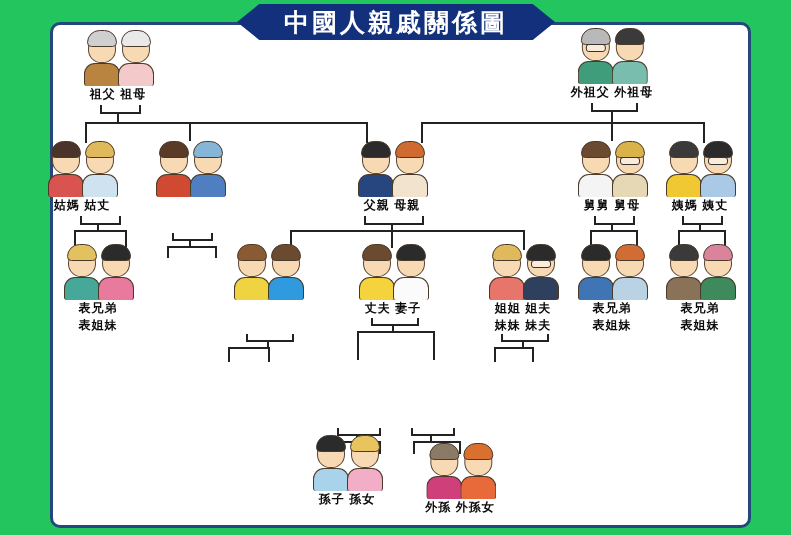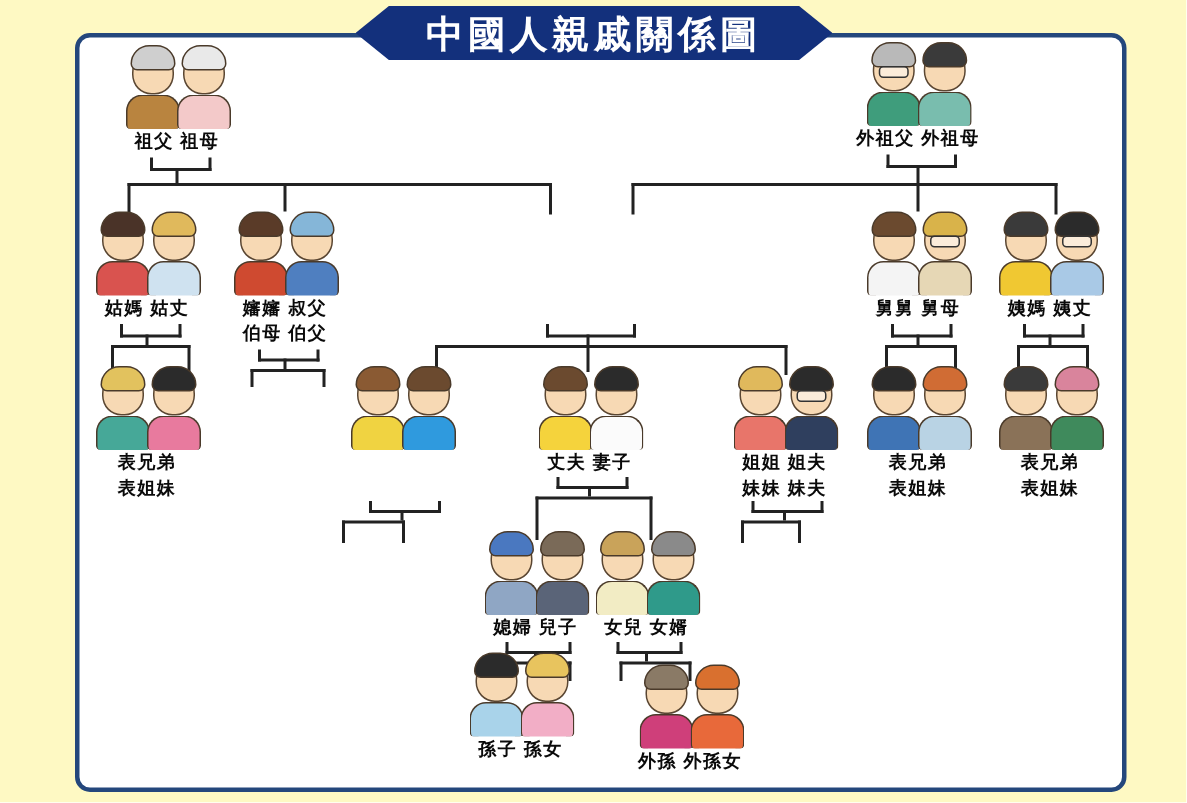--- a/index.html
+++ b/index.html
@@ -1,16 +1,16 @@
 <!DOCTYPE html>
 <html><head>
 <meta charset="utf-8">
 <style>
   html,body{margin:0;padding:0;background:#fff;}
-  .canvas{position:relative;width:791px;height:535px;background:#fef9c3;overflow:hidden;
+  .canvas{position:relative;width:791px;height:535px;background:#22c55e;overflow:hidden;
           font-family:"Liberation Sans","DejaVu Sans",sans-serif;
           --banner-bg:#13307c; --frame-border:#24477c; --line:#222222;}
   .frame{position:absolute;left:50px;top:22px;width:695px;height:500px;
          border:3px solid var(--frame-border);border-radius:10px;background:#fff;z-index:0;}
   .banner{position:absolute;left:237px;top:4px;width:318px;height:36px;z-index:5;
           background:var(--banner-bg);
           clip-path:polygon(0 50%,7% 0,93% 0,100% 50%,93% 100%,7% 100%);
           display:flex;align-items:center;justify-content:center;}
   .banner span{color:#fff;font-weight:bold;font-size:25px;letter-spacing:3px;white-space:nowrap;}
   
@@ -121,21 +121,21 @@
         <div class="person">
           <div class="p-head"></div>
           <div class="p-hair" style="background: rgb(58, 58, 58);"></div>
           <div class="p-body" style="background: rgb(121, 189, 174);"></div>
         </div>
       </div>
       <div class="glabel">
         <div>外祖父 外祖母</div>
       </div>
     </div>
-  <div class="group" style="left:98px;top:139px">
+  <div class="group" style="left:82px;top:139px">
       <div class="persons">
         <div class="person">
           <div class="p-head"></div>
           <div class="p-hair" style="background: rgb(74, 51, 40);"></div>
           <div class="p-body" style="background: rgb(217, 83, 79);"></div>
         </div>
         <div class="person">
           <div class="p-head"></div>
           <div class="p-hair" style="background: rgb(224, 185, 92);"></div>
           <div class="p-body" style="background: rgb(207, 226, 240);"></div>
@@ -151,23 +151,36 @@
           <div class="p-head"></div>
           <div class="p-hair" style="background: rgb(90, 59, 40);"></div>
           <div class="p-body" style="background: rgb(207, 74, 48);"></div>
         </div>
         <div class="person">
           <div class="p-head"></div>
           <div class="p-hair" style="background: rgb(133, 182, 216);"></div>
           <div class="p-body" style="background: rgb(79, 127, 192);"></div>
         </div>
       </div>
-      <div class="glabel">
-        <div>嬸嬸 叔父</div>
-        <div>伯母 伯父</div>
+    </div>
+  <div class="group" style="left:392px;top:139px">
+      <div class="persons">
+        <div class="person">
+          <div class="p-head"></div>
+          <div class="p-hair" style="background: rgb(43, 43, 43);"></div>
+          <div class="p-body" style="background: rgb(39, 69, 126);"></div>
+        </div>
+        <div class="person">
+          <div class="p-head"></div>
+          <div class="p-hair" style="background: rgb(207, 106, 48);"></div>
+          <div class="p-body" style="background: rgb(242, 227, 207);"></div>
+        </div>
+      </div>
+      <div class="glabel">
+        <div>父親 母親</div>
       </div>
     </div>
   <div class="group" style="left:612px;top:139px">
       <div class="persons">
         <div class="person">
           <div class="p-head"></div>
           <div class="p-hair" style="background: rgb(107, 74, 47);"></div>
           <div class="p-body" style="background: rgb(244, 244, 244);"></div>
         </div>
         <div class="person">
@@ -296,54 +309,20 @@
           <div class="p-head"></div>
           <div class="p-hair" style="background: rgb(217, 132, 156);"></div>
           <div class="p-body" style="background: rgb(63, 138, 92);"></div>
         </div>
       </div>
       <div class="glabel">
         <div>表兄弟</div>
         <div>表姐妹</div>
       </div>
     </div>
-  <div class="group" style="left:357px;top:352px">
-      <div class="persons">
-        <div class="person">
-          <div class="p-head"></div>
-          <div class="p-hair" style="background: rgb(74, 120, 192);"></div>
-          <div class="p-body" style="background: rgb(143, 166, 196);"></div>
-        </div>
-        <div class="person">
-          <div class="p-head"></div>
-          <div class="p-hair" style="background: rgb(122, 106, 88);"></div>
-          <div class="p-body" style="background: rgb(90, 100, 120);"></div>
-        </div>
-      </div>
-      <div class="glabel">
-        <div>媳婦 兒子</div>
-      </div>
-    </div>
-  <div class="group" style="left:431px;top:352px">
-      <div class="persons">
-        <div class="person">
-          <div class="p-head"></div>
-          <div class="p-hair" style="background: rgb(201, 163, 90);"></div>
-          <div class="p-body" style="background: rgb(242, 236, 196);"></div>
-        </div>
-        <div class="person">
-          <div class="p-head"></div>
-          <div class="p-hair" style="background: rgb(138, 138, 138);"></div>
-          <div class="p-body" style="background: rgb(47, 154, 138);"></div>
-        </div>
-      </div>
-      <div class="glabel">
-        <div>女兒 女婿</div>
-      </div>
-    </div>
   <div class="group" style="left:347px;top:433px">
       <div class="persons">
         <div class="person">
           <div class="p-head"></div>
           <div class="p-hair" style="background: rgb(43, 43, 43);"></div>
           <div class="p-body" style="background: rgb(169, 211, 234);"></div>
         </div>
         <div class="person">
           <div class="p-head"></div>
           <div class="p-hair" style="background: rgb(232, 196, 94);"></div>

